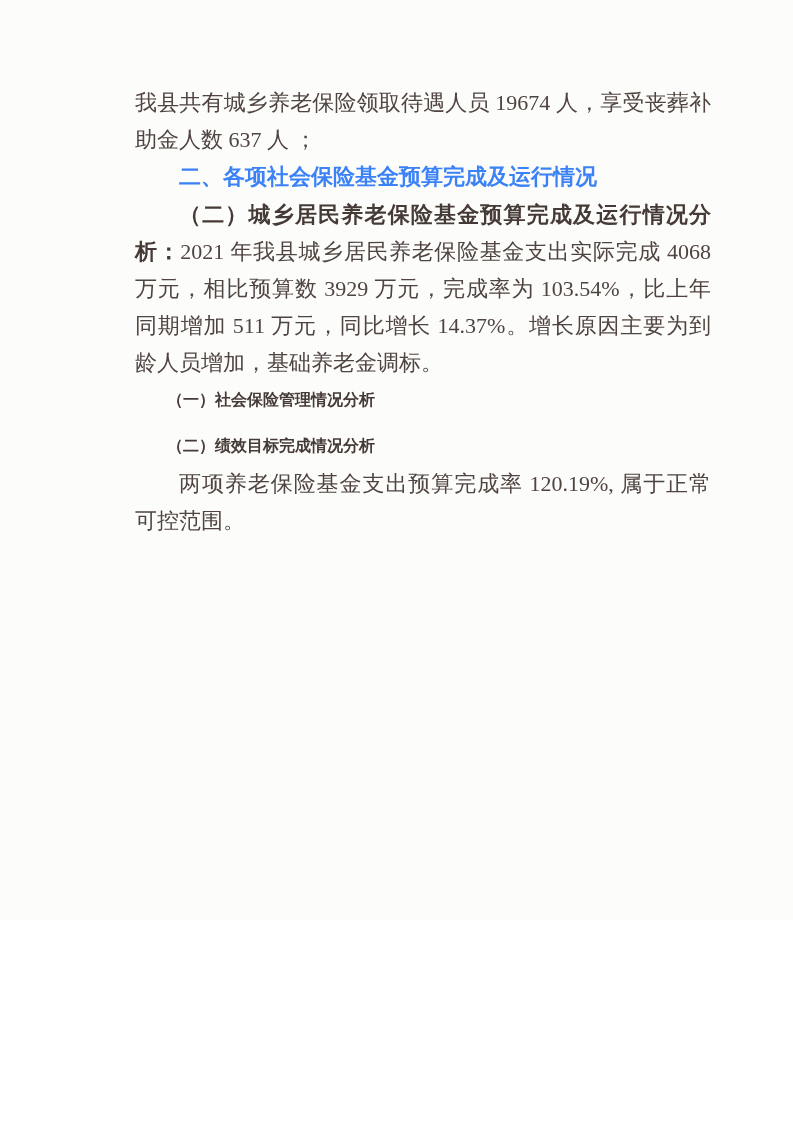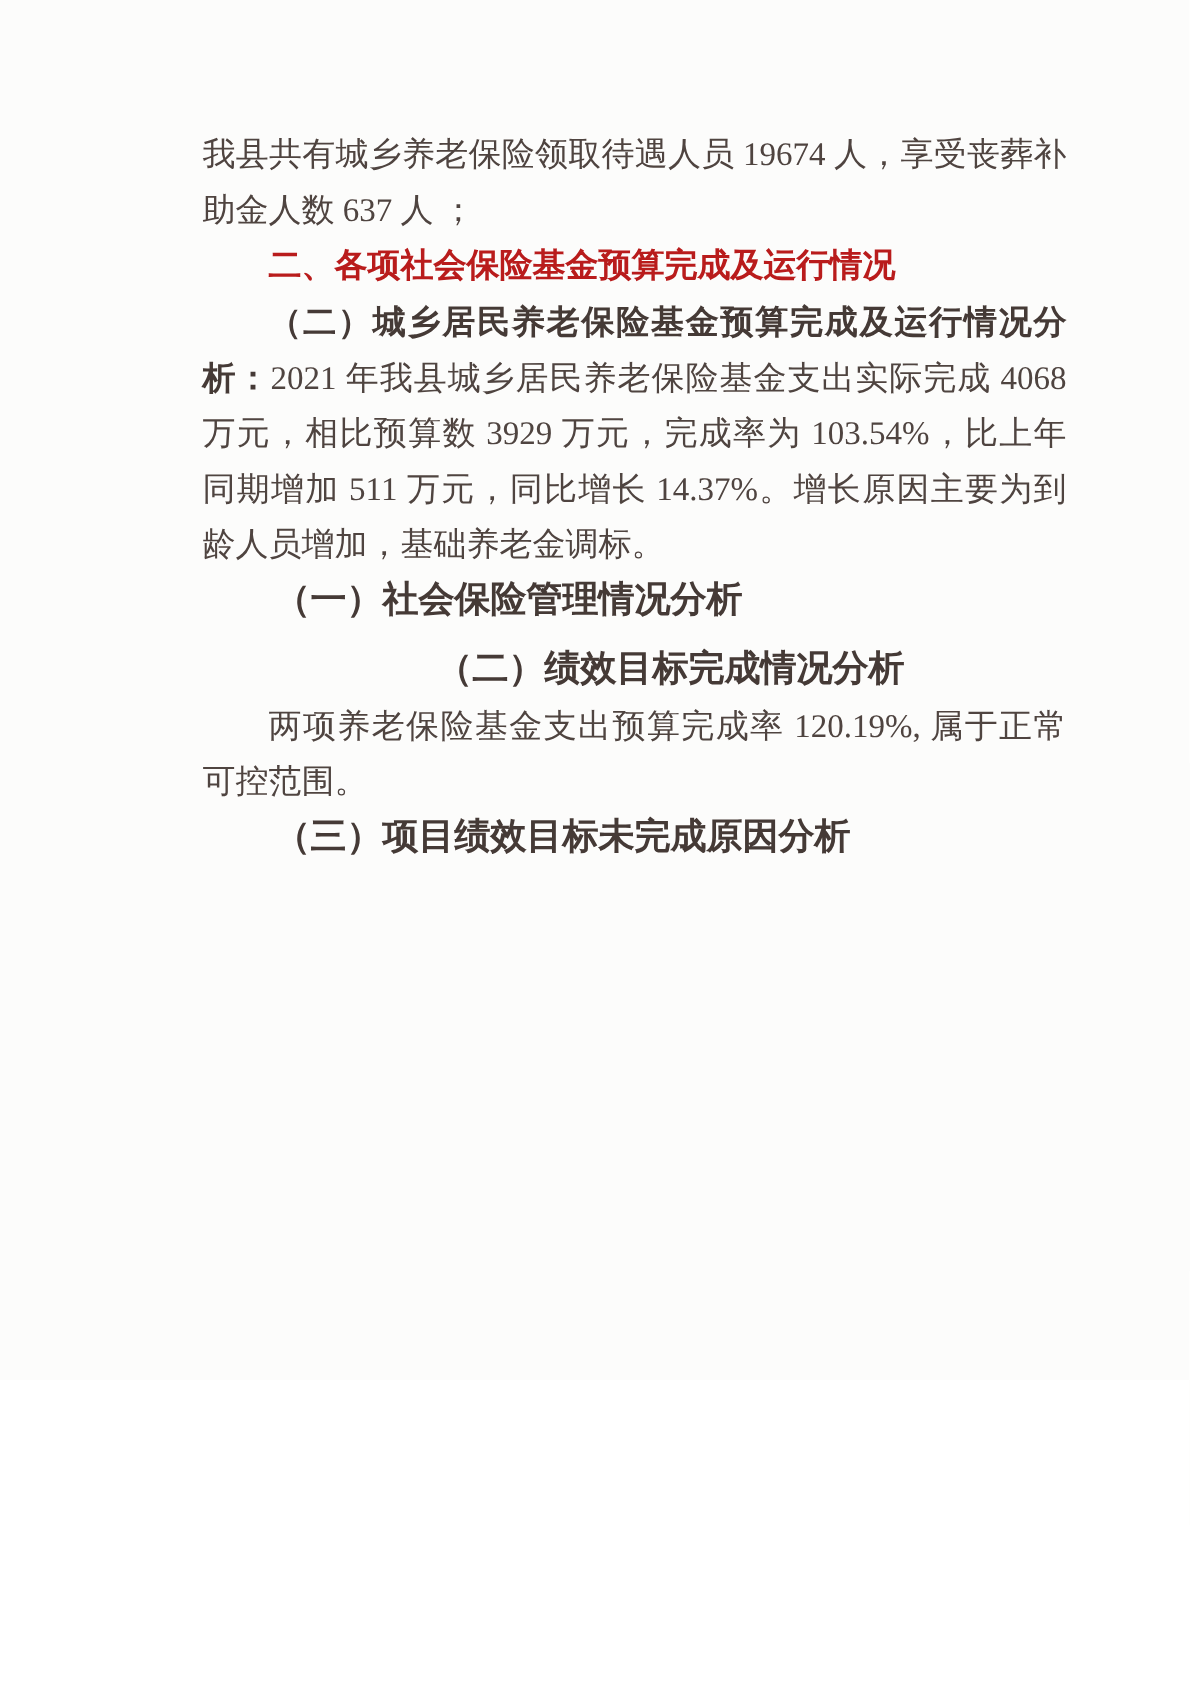--- a/index.html
+++ b/index.html
@@ -37,38 +37,37 @@
     font-weight: bold;
     color: #453a36;
   }
   .h-hei {
     margin: 0;
     padding: 0;
     font-family: "Liberation Sans", "DejaVu Sans", sans-serif;
     font-weight: bold;
     font-size: 22px;
     line-height: 38px;
-    color: #b91c1c;
+    color: #3b82f6;
     text-indent: 2em;
     text-align: left;
   }
   .h-kai {
     margin: 0;
     padding: 0;
     font-family: "Liberation Serif", "DejaVu Serif", serif;
     font-weight: bold;
-    font-size: 24px;
+    font-size: 16px;
     line-height: 38px;
     color: #453a36;
     text-indent: 2em;
     text-align: left;
   }
   .gap {
     margin-top: 8px !important;
-    text-align: center;
   }
   .pageno {
     position: absolute;
     top: 1004px;
     left: 0;
     width: 100%;
     text-align: center;
     font-family: "Liberation Sans", "DejaVu Sans", sans-serif;
     font-size: 15px;
     line-height: 22px;
@@ -89,18 +88,17 @@
     <p class="body indent"><span class="lead">（二）城乡居民养老保险基金预算完成及运行情况分析：</span><span>2021 年我县城乡居民养老保险基金支出实际完成 4068 万元，相比预算数 3929 万元，完成率为 103.54%，比上年同期增加 511 万元，同比增长 14.37%。增长原因主要为到龄人员增加，基础养老金调标。</span></p>
 
 
     <h3 class="h-kai">（一）社会保险管理情况分析</h3>
 
 
     <h3 class="h-kai gap">（二）绩效目标完成情况分析</h3>
 
     <p class="body indent">两项养老保险基金支出预算完成率 120.19%, 属于正常可控范围。</p>
 
-    <h3 class="h-kai">（三）项目绩效目标未完成原因分析</h3>
 
   </main>
 
   <div class="pageno">3</div>
 </div>
 
 </body></html>

